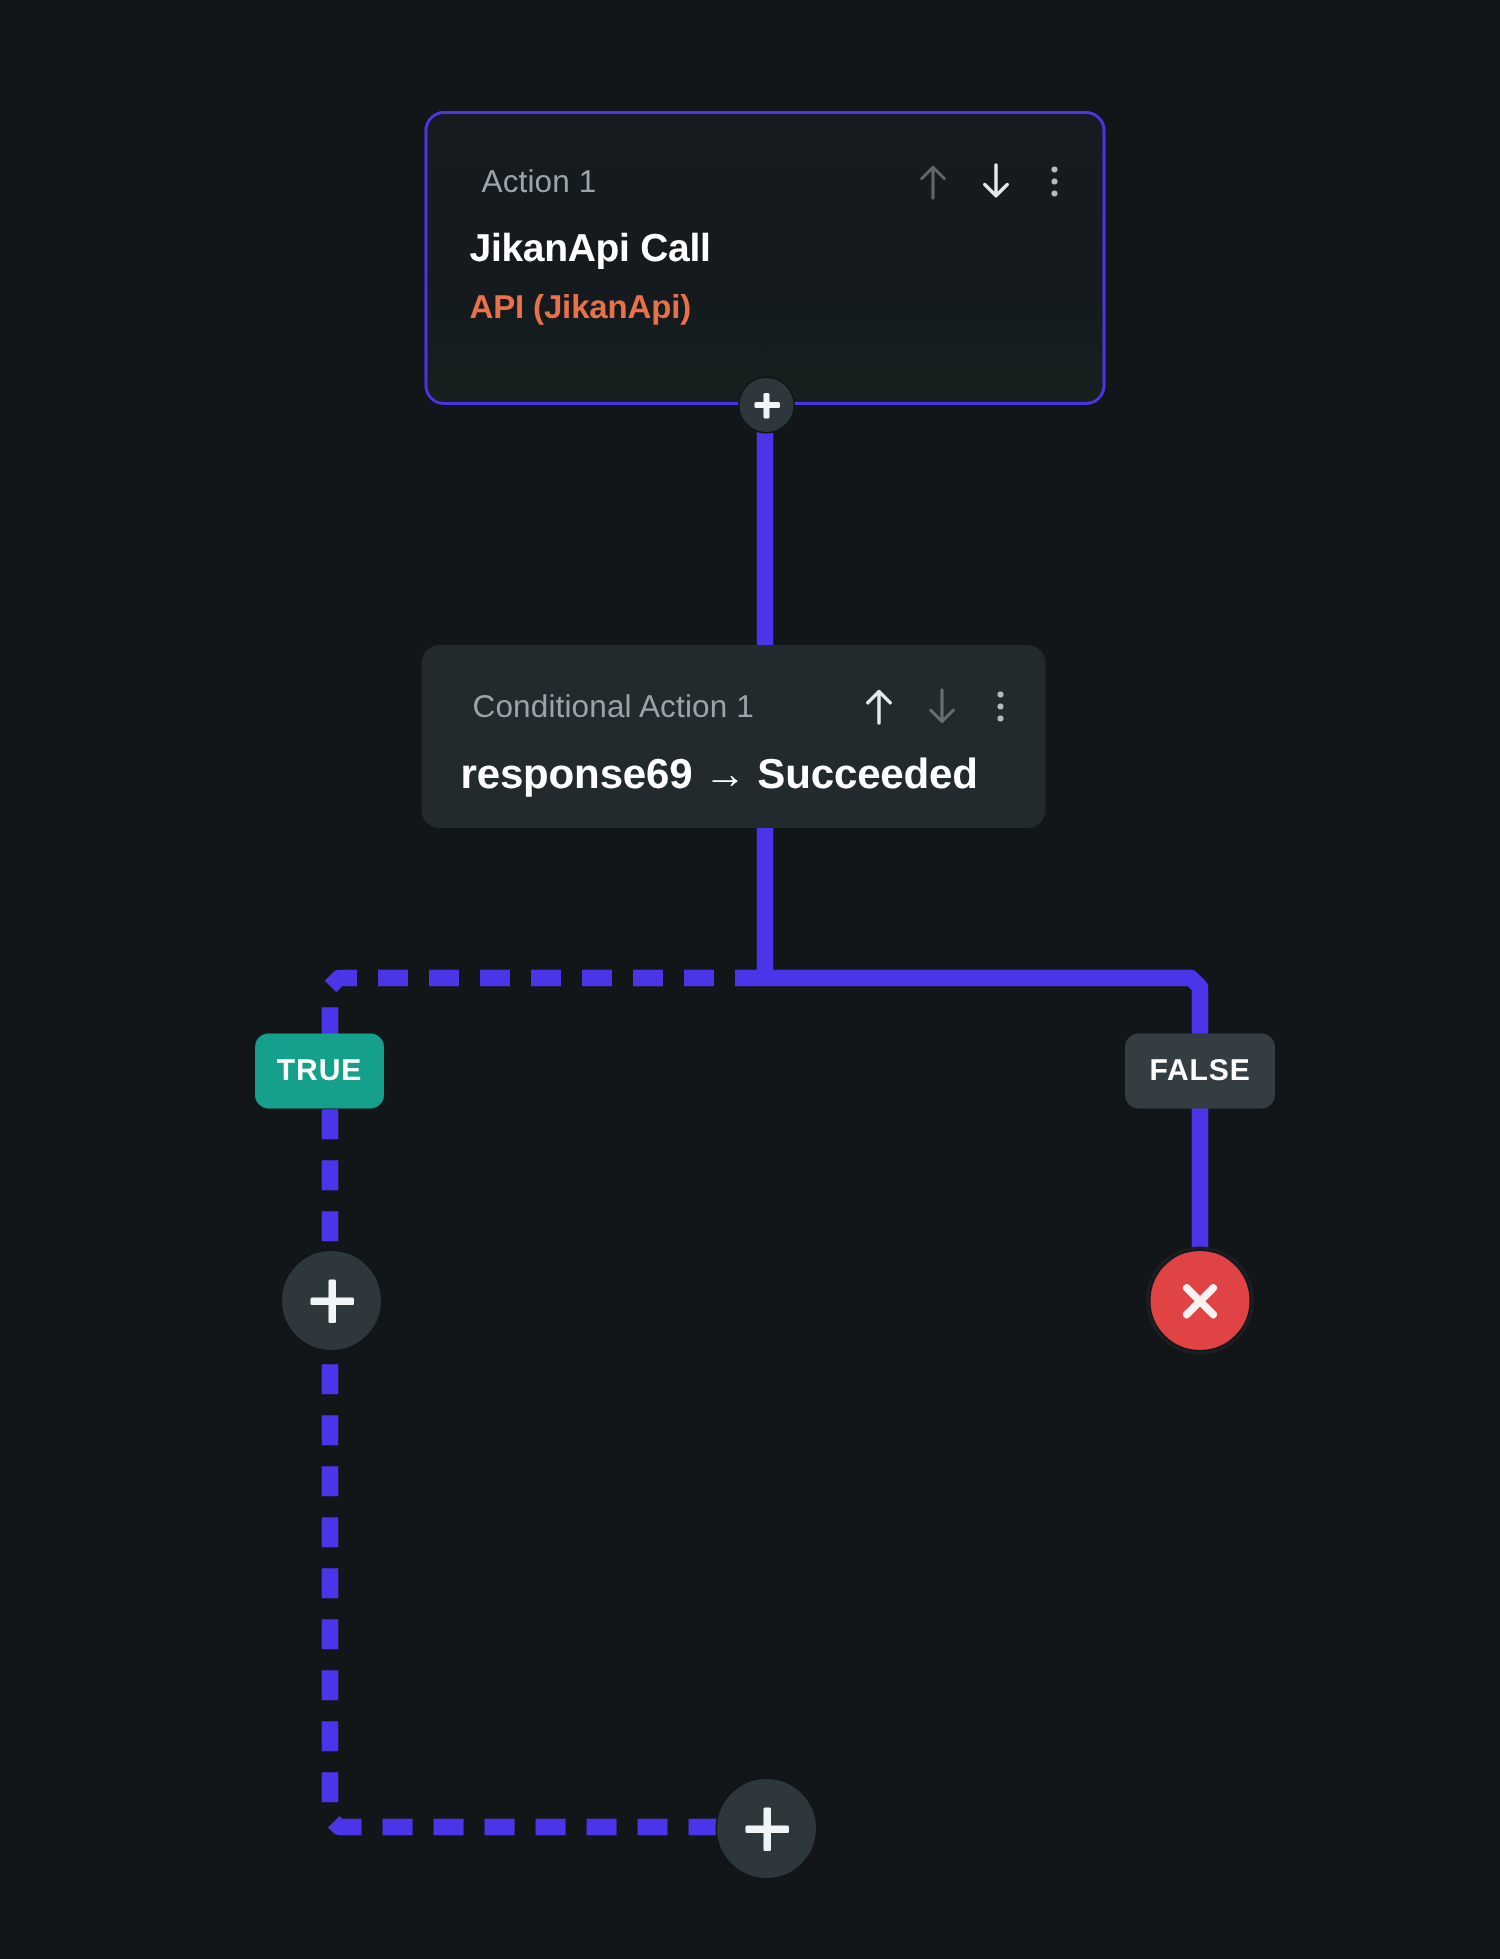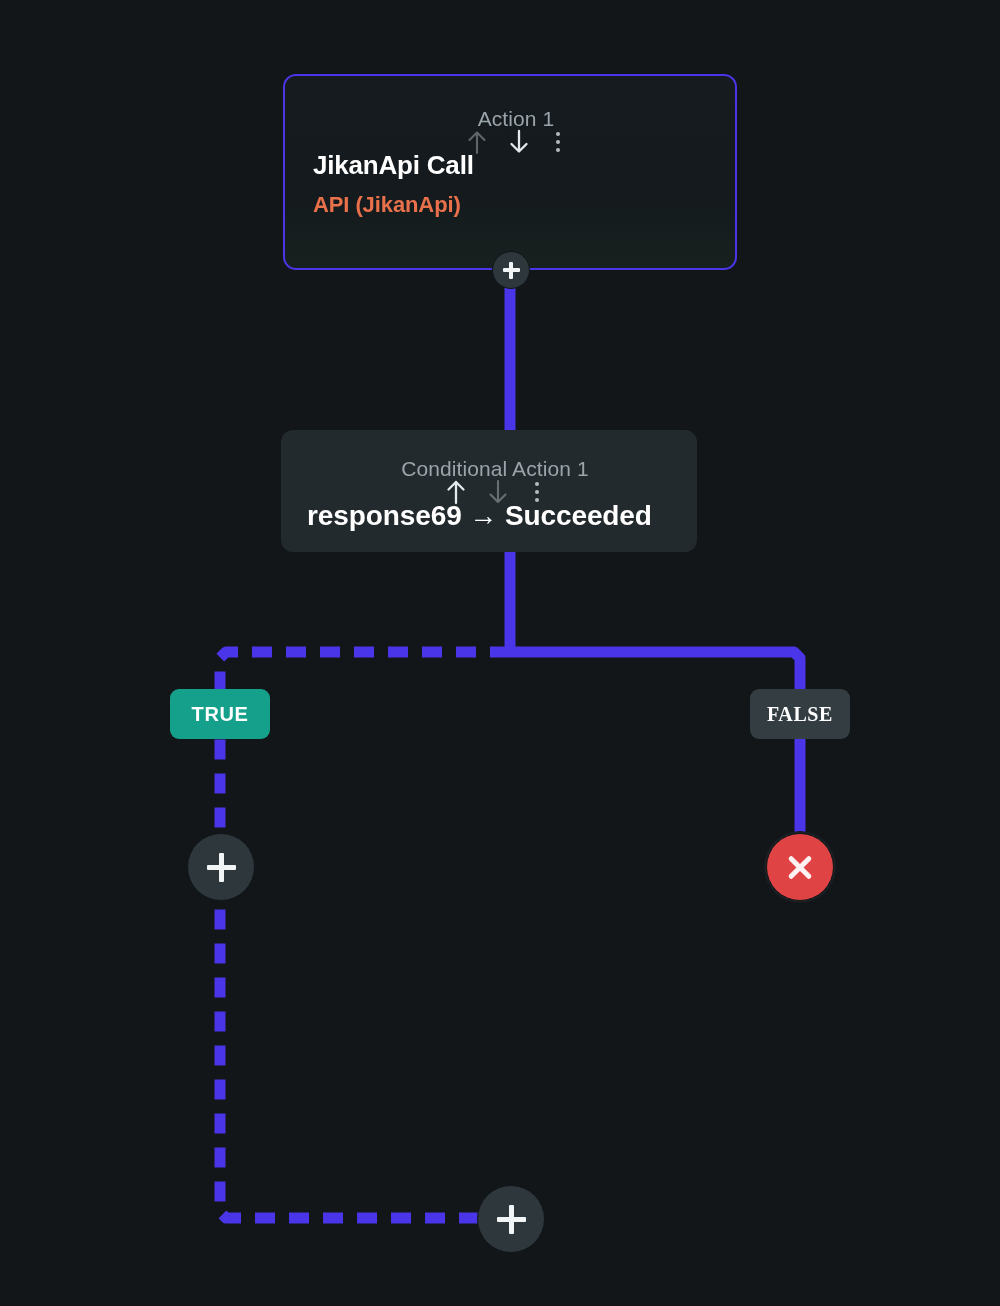--- a/index.html
+++ b/index.html
@@ -60,21 +60,21 @@
     border-radius: 12px;
   }
 
   .card-header {
     position: absolute;
     left: 8px;
     top: 0;
     right: 0;
     display: flex;
     align-items: center;
-    flex-direction: column;
+    justify-content: space-between;
   }
 
   .card-action .card-header {
     padding: 32px 24px 0 28px;
   }
 
   .card-conditional .card-header {
     padding: 28px 22px 0 26px;
   }
 
@@ -241,33 +241,32 @@
     align-items: center;
     justify-content: center;
     border-radius: 9px;
     font-size: 20px;
     font-weight: bold;
     letter-spacing: 0.6px;
   }
   .label-true {
     left: 170px;
     top: 689px;
-    width: 100px;
+    width: 86px;
     height: 50px;
     background: #14a08b;
     color: #ffffff;
   }
   .label-false {
     left: 750px;
     top: 689px;
     width: 100px;
     height: 50px;
     background: #343d42;
     color: #ffffff;
-    font-family: Liberation Serif, serif;
   }
 </style>
 </head>
 <body>
 
 <div id="canvas">
 
   <svg id="edges" viewBox="0 0 1000 1306" width="1000" height="1306">
 
     <line x1="510" y1="269" x2="510" y2="431" stroke="#4b35e8" stroke-width="11"></line>

